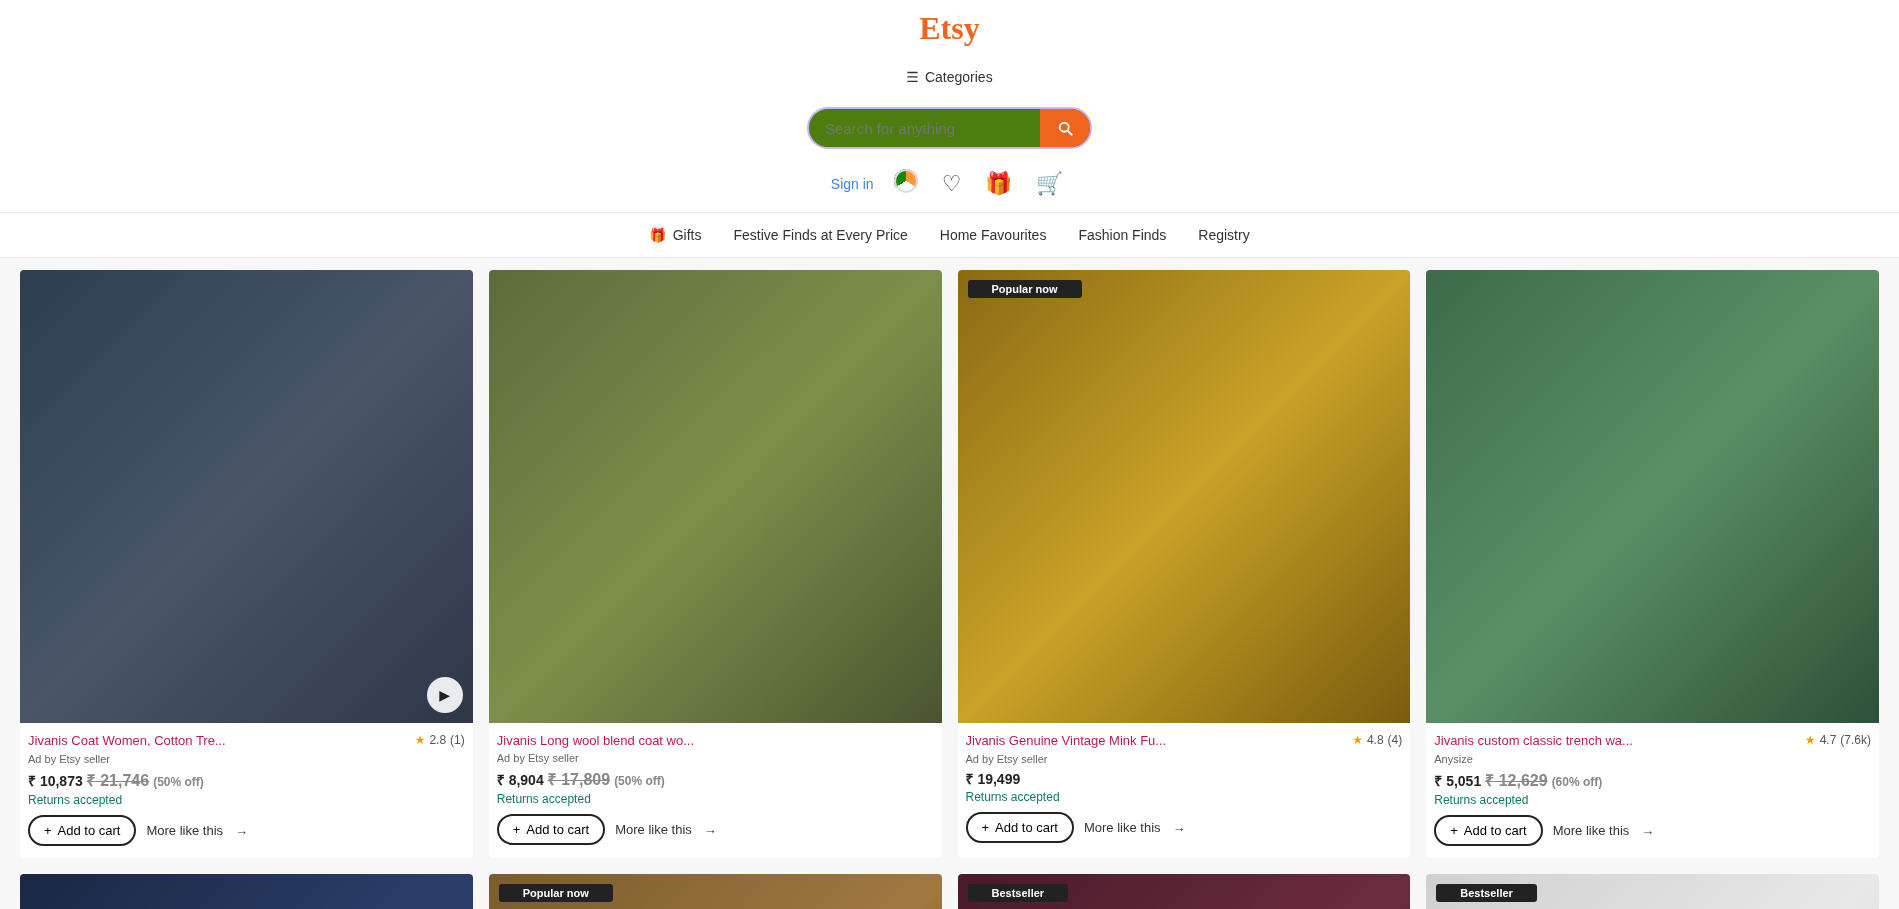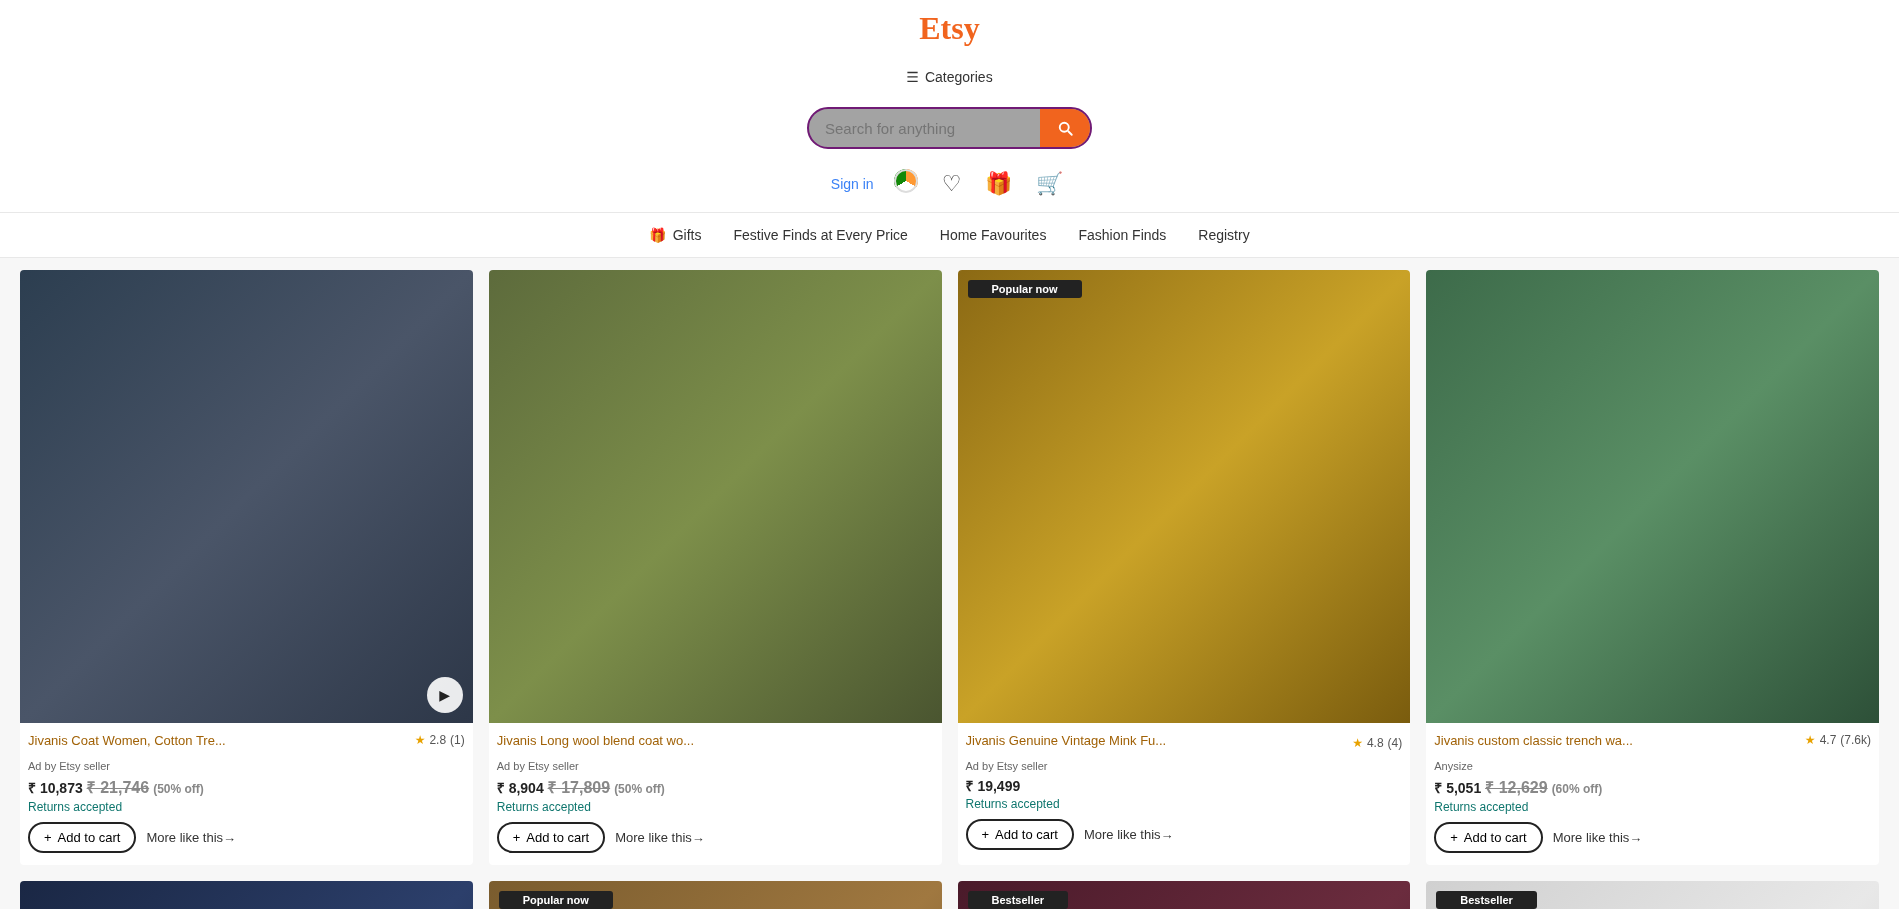--- a/index.html
+++ b/index.html
@@ -2,21 +2,21 @@
 <html><head>
   <meta charset="utf-8">
   <style>
     * { box-sizing: border-box; margin: 0; padding: 0; }
     body { font-family: -apple-system, BlinkMacSystemFont, 'Segoe UI', sans-serif; background: #fff; font-size: 14px; color: #222; }
 
     
     .header { display: flex; align-items: center; padding: 10px 20px; gap: 16px; border-bottom: 1px solid #e8e8e8; background: #fff; position: sticky; top: 0; z-index: 100; flex-direction: column; }
     .logo { font-size: 32px; font-weight: bold; color: #F1641E; font-family: Georgia, serif; white-space: nowrap; }
     .categories-btn { display: flex; align-items: center; gap: 6px; background: none; border: none; cursor: pointer; font-size: 14px; color: #333; white-space: nowrap; padding: 6px 8px; }
-    .search-bar { flex: 1; display: flex; align-items: center; border: 2px solid #701a75; border-radius: 30px; overflow: hidden; background: #a3a3a3; }
+    .search-bar { flex: 1; display: flex; align-items: center; border: 2px solid #c4b5fd; border-radius: 30px; overflow: hidden; background: #4d7c0f; }
     .search-input { flex: 1; border: none; outline: none; padding: 10px 16px; font-size: 15px; background: transparent; }
     .search-btn { background: #F1641E; border: none; cursor: pointer; padding: 10px 16px; display: flex; align-items: center; justify-content: center; }
     .search-btn svg { width: 18px; height: 18px; fill: white; }
     .header-actions { display: flex; align-items: center; gap: 16px; }
     .signin-btn { background: none; border: none; cursor: pointer; font-size: 14px; color: #3b82f6; font-weight: 500; white-space: nowrap; }
     .icon-btn { background: none; border: none; cursor: pointer; font-size: 20px; color: #333; padding: 4px; }
 
     
     .nav-bar { display: flex; align-items: center; justify-content: center; padding: 10px 20px; gap: 32px; border-bottom: 1px solid #e8e8e8; background: #fff; }
     .nav-item { display: flex; align-items: center; gap: 6px; background: none; border: none; cursor: pointer; font-size: 14px; color: #333; padding: 4px 0; }
@@ -25,31 +25,31 @@
     .products-section { padding: 12px 20px; background: #f7f7f7; }
     .products-grid { display: grid; grid-template-columns: repeat(4, 1fr); gap: 16px; max-width: 1860px; margin: 0 auto; }
 
     
     .product-card { background: #fff; border-radius: 4px; overflow: hidden; }
     .product-image-wrap { position: relative; width: 100%; padding-bottom: 100%; background: #e0e0e0; overflow: hidden; }
     .product-badge { position: absolute; top: 10px; left: 10px; background: #222; color: #fff; font-size: 11px; font-weight: 600; padding: 3px 24px; border-radius: 3px; z-index: 2; }
     .play-btn { position: absolute; bottom: 10px; right: 10px; width: 36px; height: 36px; border-radius: 50%; background: rgba(255,255,255,0.9); display: flex; align-items: center; justify-content: center; font-size: 14px; }
 
     .product-info { padding: 10px 8px 12px; }
-    .product-title { font-size: 13px; color: #a16207; margin-bottom: 10px; white-space: nowrap; overflow: hidden; text-overflow: ellipsis; }
+    .product-title { font-size: 13px; color: #be185d; margin-bottom: 2px; white-space: nowrap; overflow: hidden; text-overflow: ellipsis; }
     .product-seller { font-size: 11px; color: #666; margin-bottom: 4px; }
     .product-rating { display: flex; align-items: center; gap: 4px; font-size: 12px; color: #555; margin-bottom: 4px; }
     .stars { color: #E8A200; }
     .product-price { font-size: 14px; font-weight: 600; color: #222; margin-bottom: 2px; }
     .product-original-price { font-size: 16px; color: #888; text-decoration: line-through; display: inline; margin-right: 4px; }
     .product-discount { font-size: 12px; color: #888; }
     .product-returns { font-size: 12px; color: #0f766e; margin-bottom: 8px; }
     .product-actions { display: flex; align-items: center; gap: 10px; }
     .add-to-cart-btn { display: flex; align-items: center; gap: 6px; border: 2px solid #222; border-radius: 30px; background: #fff; padding: 6px 14px; font-size: 13px; font-weight: 500; cursor: pointer; white-space: nowrap; }
-    .more-like-btn { display: flex; align-items: center; gap: 0; background: none; border: none; cursor: pointer; font-size: 13px; color: #333; white-space: nowrap; }
+    .more-like-btn { display: flex; align-items: center; gap: 12px; background: none; border: none; cursor: pointer; font-size: 13px; color: #333; white-space: nowrap; }
 
     
     .img-dark-blue { background: linear-gradient(135deg, #2c3e50 0%, #4a5568 50%, #2d3748 100%); }
     .img-olive { background: linear-gradient(135deg, #5d6b3c 0%, #7d8f4a 50%, #4a5530 100%); }
     .img-fur { background: linear-gradient(135deg, #8b6914 0%, #c9a227 50%, #7a5c0e 100%); }
     .img-green-coat { background: linear-gradient(135deg, #3d6b4a 0%, #5a8f65 50%, #2d5038 100%); }
     .img-navy { background: linear-gradient(135deg, #1a2744 0%, #2c3f6b 50%, #152039 100%); }
     .img-fur2 { background: linear-gradient(135deg, #7a5c2e 0%, #a07840 50%, #5c4422 100%); }
     .img-dark-red { background: linear-gradient(135deg, #4a1a2a 0%, #6b2c3e 50%, #38141f 100%); }
     .img-white-embr { background: linear-gradient(135deg, #d0d0d0 0%, #e8e8e8 50%, #c0c0c0 100%); }

